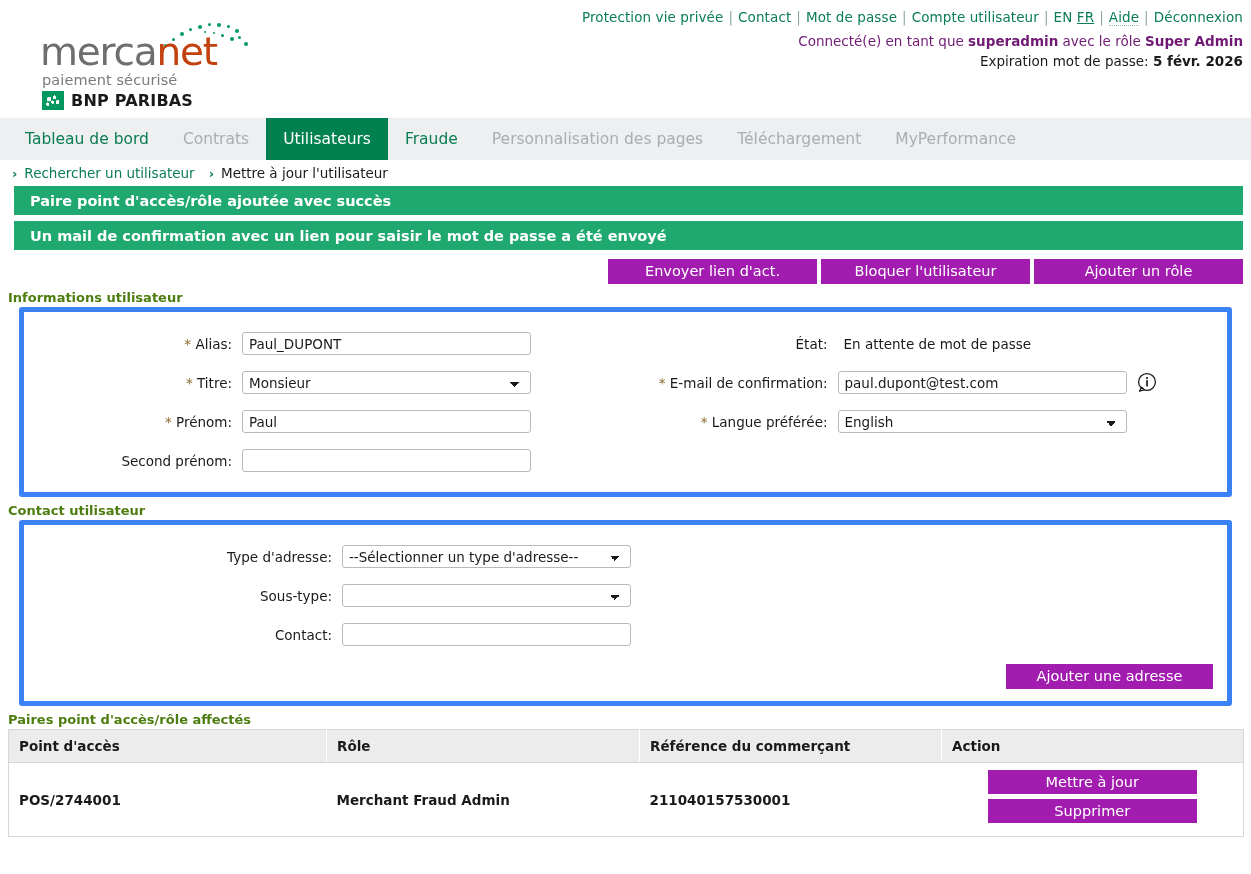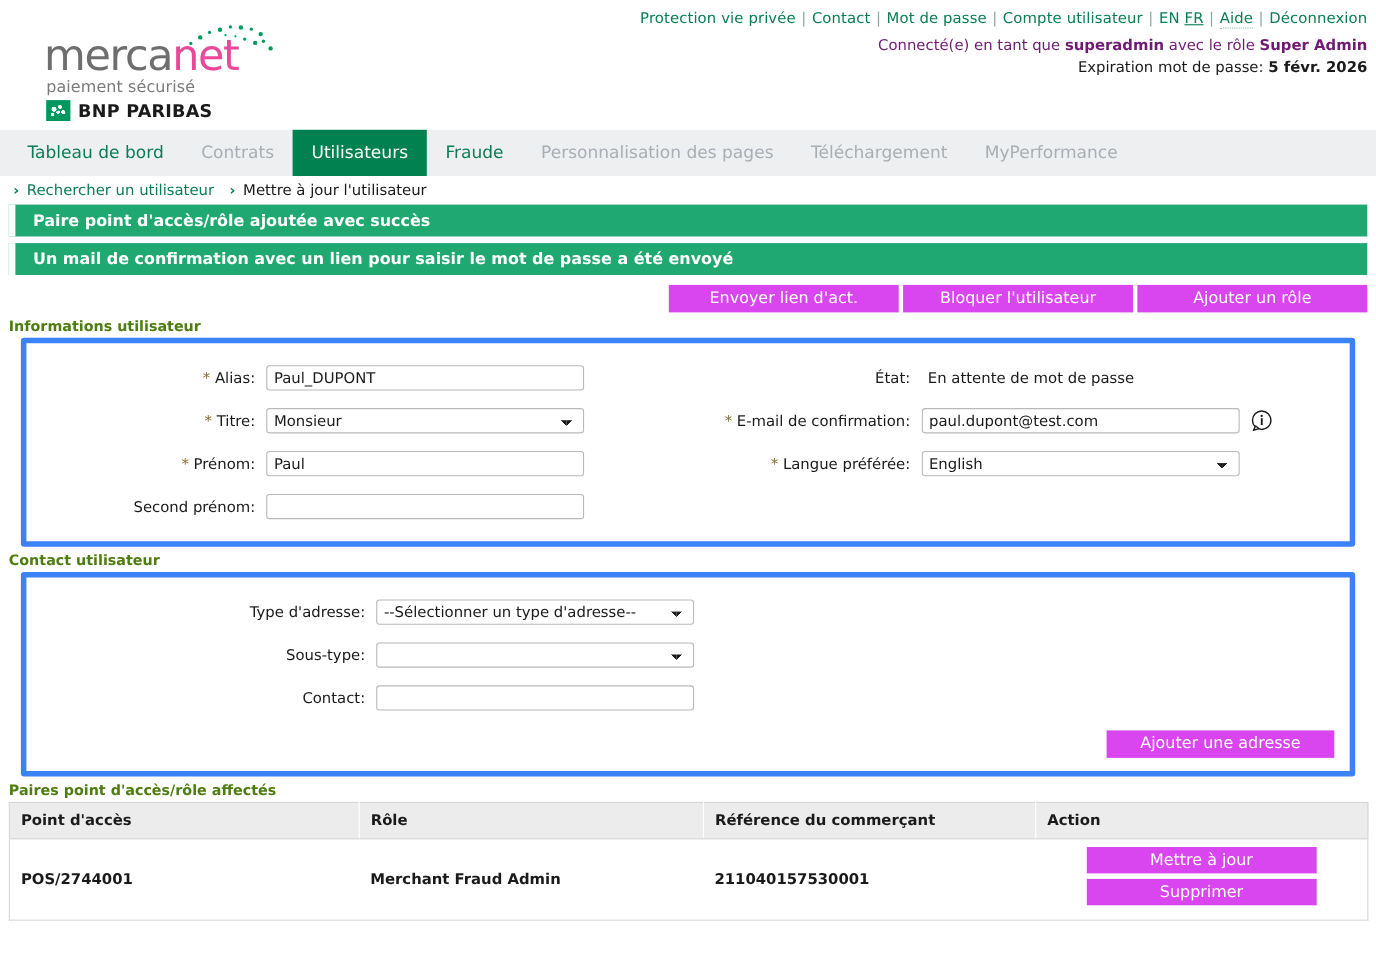--- a/index.html
+++ b/index.html
@@ -59,21 +59,21 @@
   }
   .logo-word {
     font-family: "DejaVu Sans", "Liberation Sans", sans-serif;
     font-size: 39px;
     letter-spacing: -1.2px;
     line-height: 1;
     position: absolute;
     top: 10px; left: 0;
   }
   .logo-word .merca { color: #6e6e6e; font-weight: 400; }
-  .logo-word .net { color: #ec4899; font-weight: 400; }
+  .logo-word .net { color: #c2410c; font-weight: 400; }
   .logo-tag {
     position: absolute;
     top: 50px; left: 2px;
     font-size: 14.5px;
     color: #7a7a7a;
     letter-spacing: 0.1px;
   }
   .logo-dots { position: absolute; top: 0px; left: 118px; width: 100px; height: 34px; }
   .logo-dots i {
     position: absolute;
@@ -151,21 +151,21 @@
     font-weight: bold;
     height: 29px;
     display: flex; align-items: center;
     padding-left: 16px;
     border-left: 6px solid #ffffff;
     margin-bottom: 6px;
   }
 
   
   .btn {
-    background: #d946ef;
+    background: #a21caf;
     color: #ffffff;
     border: none;
     font-family: "DejaVu Sans", "Liberation Sans", sans-serif;
     font-size: 14.5px;
     cursor: pointer;
     text-align: center;
     line-height: 1;
   }
   .top-actions {
     display: flex;

